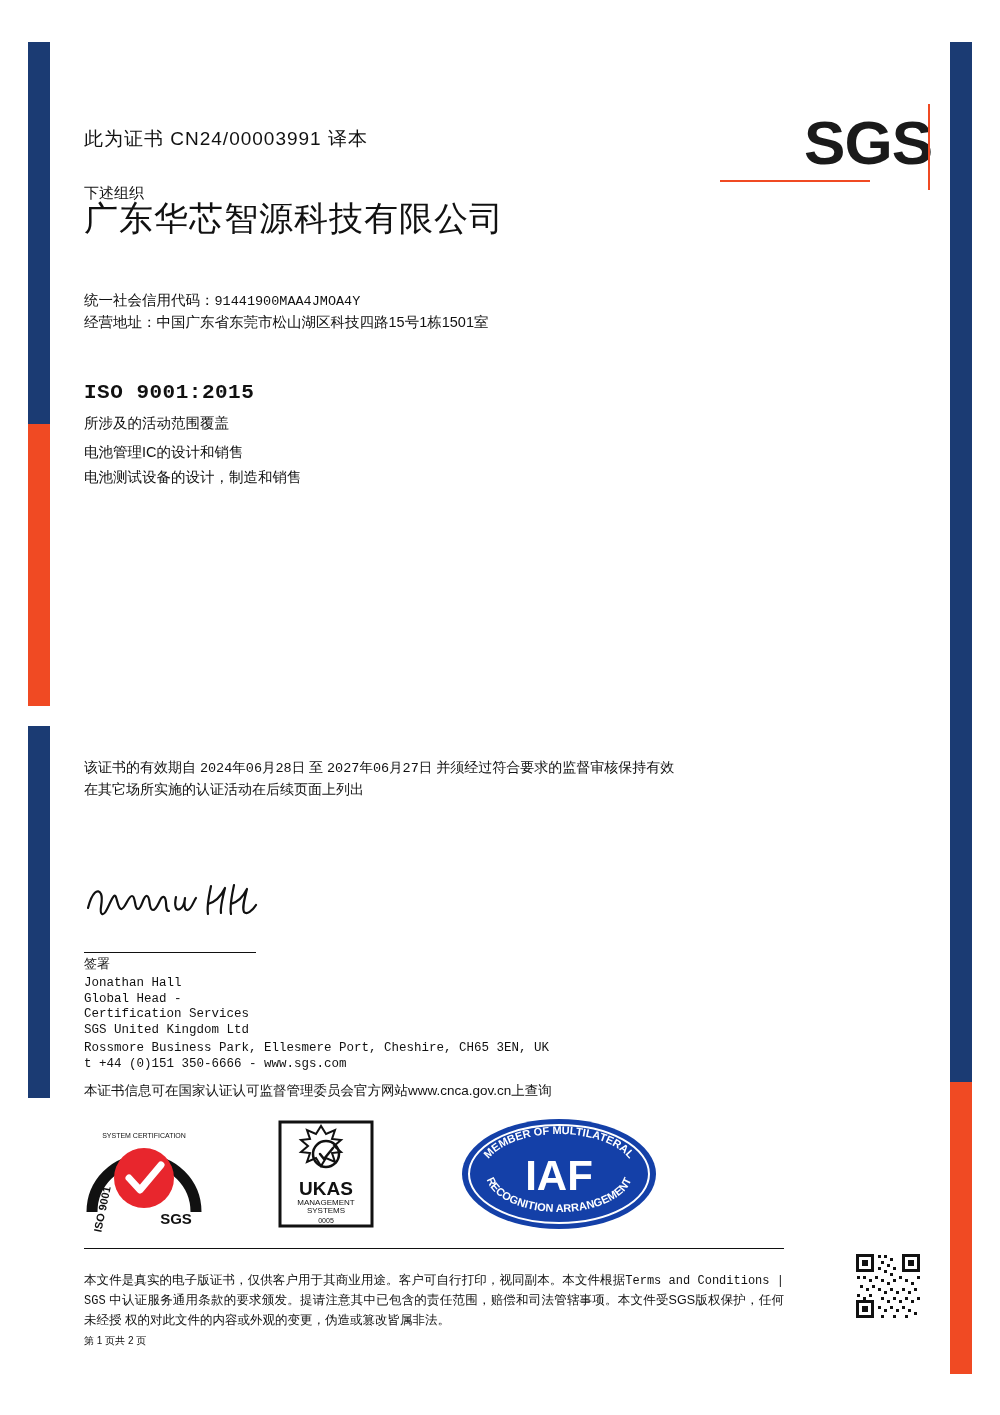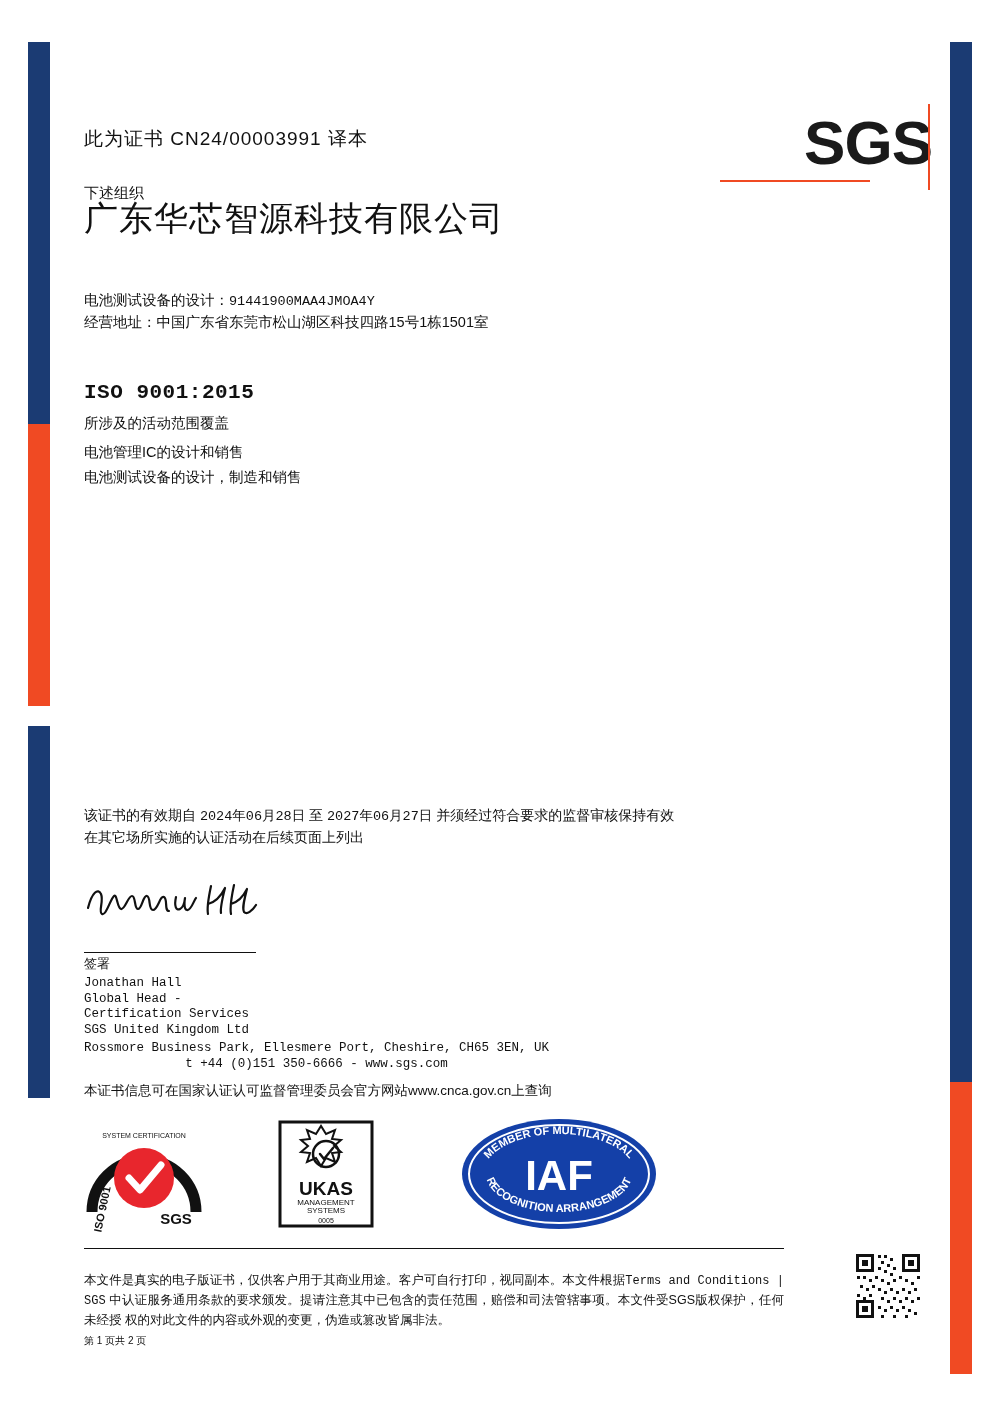--- a/index.html
+++ b/index.html
@@ -147,21 +147,20 @@
     top: 440px;
     font-size: 14.5px;
     line-height: 25px;
   }
 
   .validity {
     position: absolute;
     top: 757px;
     font-size: 14px;
     line-height: 21px;
-    margin-top: 48px;
   }
   .validity .mono {
     font-family: "Liberation Mono", monospace;
     font-size: 13.5px;
   }
 
   
   .signature-img {
     position: absolute;
     left: 84px;
@@ -191,21 +190,20 @@
     font-size: 12.5px;
     line-height: 15.5px;
   }
   .sig-addr {
     position: absolute;
     left: 84px;
     top: 1040px;
     font-family: "Liberation Mono", monospace;
     font-size: 12.5px;
     line-height: 16px;
-    text-align: center;
   }
   .cnca-line {
     position: absolute;
     left: 84px;
     top: 1082px;
     font-size: 13.5px;
   }
 
   
   .marks {
@@ -272,21 +270,21 @@
   <div class="line-trans">
     <span>此为证书 CN24/00003991 译本</span>
   </div>
 
   <div class="line-org-label">下述组织</div>
 
   <div class="org-name">广东华芯智源科技有限公司</div>
 
   <div class="details">
     <div>
-      <span>电池测试设备的设计：</span><span class="mono">91441900MAA4JMOA4Y</span>
+      <span>统一社会信用代码：</span><span class="mono">91441900MAA4JMOA4Y</span>
     </div>
     <div>
       <span>经营地址：</span><span>中国广东省东莞市松山湖区科技四路15号1栋1501室</span>
     </div>
   </div>
 
   <div class="std">ISO 9001:2015</div>
 
   <div class="scope-label">所涉及的活动范围覆盖</div>
 

